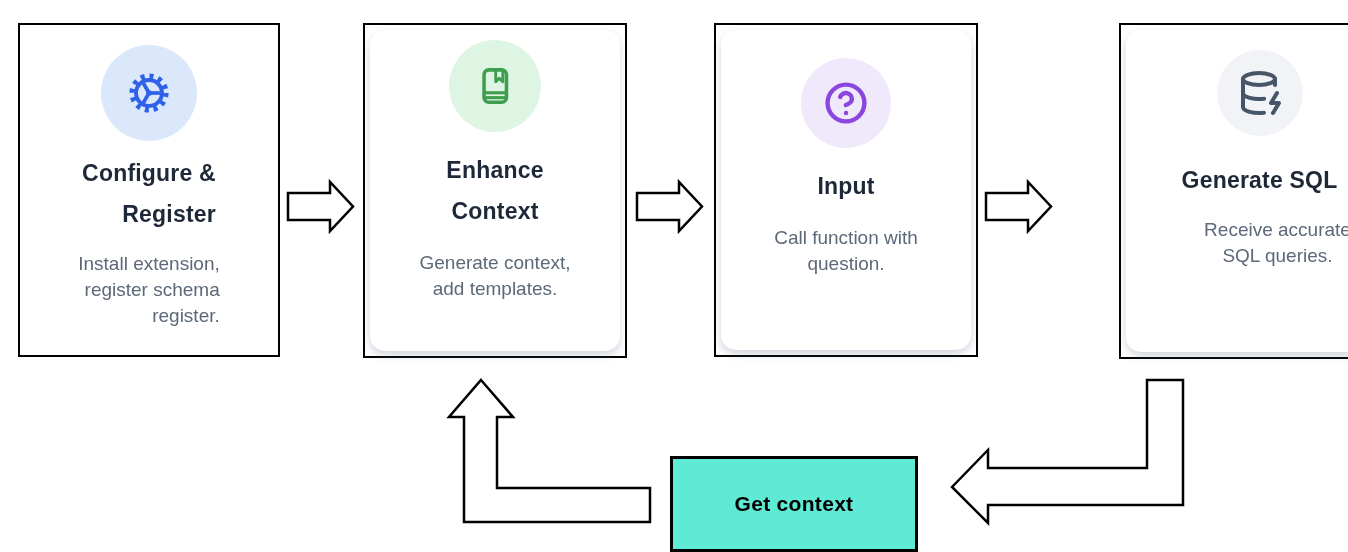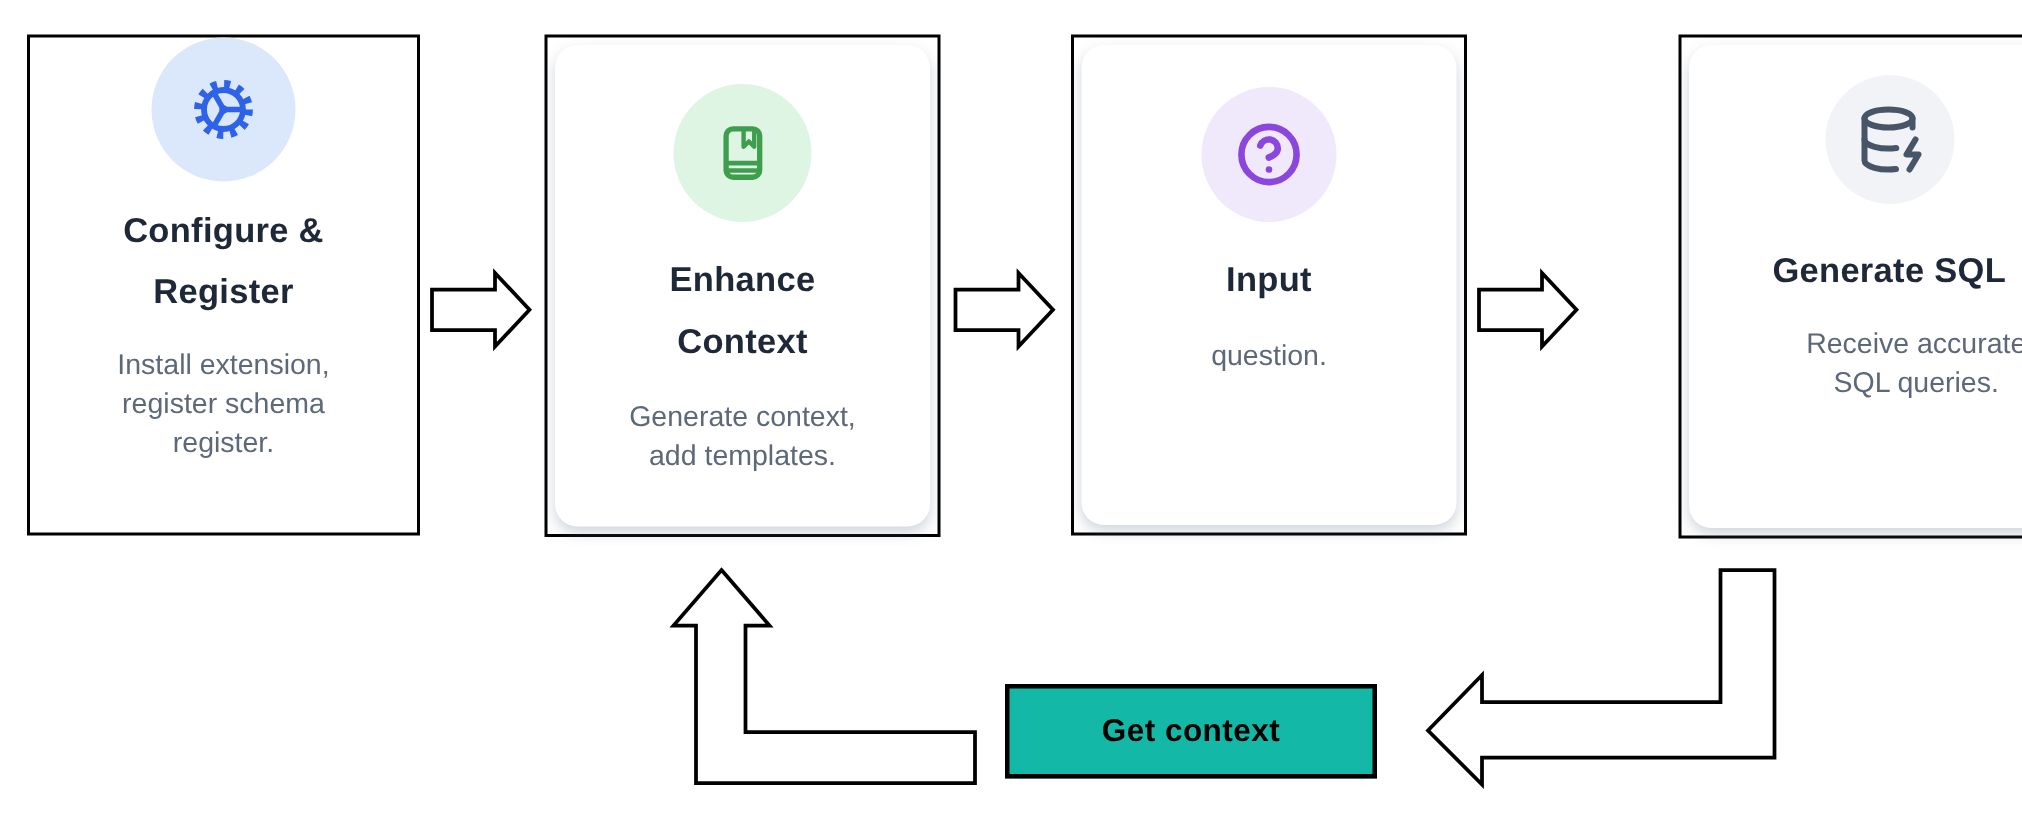--- a/index.html
+++ b/index.html
@@ -50,27 +50,27 @@
     color:#1e2838;
     letter-spacing:.2px;
   }
   .step-desc{
     font-size:19px;
     line-height:26px;
     color:#5d6879;
   }
   
   #card-0{left:18px;top:23px;width:262px;height:334px;}
-  #card-0 .card-content{}
+  #card-0 .card-content{padding-top:20px;text-align:right;}
   #card-0 .icon-circle{width:96px;height:96px;}
   #card-0 .step-title{margin-top:12px;}
   #card-0 .step-desc{margin-top:16px;}
 
   #card-1{left:363px;top:23px;width:264px;height:335px;}
-  #card-1 .card-content{padding-top:31px;}
+  #card-1 .card-content{padding-top:15px;}
   #card-1 .icon-circle{width:92px;height:92px;}
   #card-1 .step-title{margin-top:18px;}
   #card-1 .step-desc{margin-top:18px;}
 
   #card-2{left:714px;top:23px;width:264px;height:334px;}
   #card-2 .card-content{padding-top:33px;}
   #card-2 .icon-circle{width:90px;height:90px;}
   #card-2 .step-title{margin-top:18px;}
   #card-2 .step-desc{margin-top:18px;}
 
@@ -95,23 +95,23 @@
   .arrow-layer polygon{
     fill:#ffffff;
     stroke:#000000;
     stroke-width:2.5;
     stroke-linejoin:miter;
   }
   
   .loop-box{
     position:absolute;
     left:670px;top:456px;
-    width:248px;height:63px;
+    width:248px;height:96px;
     border:3px solid #000000;
-    background:#14b8a6;
+    background:#5eead4;
     box-sizing:border-box;
     display:flex;
     align-items:center;
     justify-content:center;
   }
   .loop-box span{
     font-weight:bold;
     font-size:21px;
     color:#000000;
     letter-spacing:.3px;
@@ -189,20 +189,21 @@
         <svg width="48" height="48" viewBox="0 0 24 24" fill="none" stroke="#8a46dd" stroke-width="2.2" stroke-linecap="round" stroke-linejoin="round">
           <circle cx="12" cy="12" r="9.2"></circle>
           <path d="M9.1 9a3 3 0 0 1 5.83 1c0 2-3 3-3 3"></path>
           <path d="M12 17h.01"></path>
         </svg>
       </div>
       <div class="step-title">
         <div>Input</div>
       </div>
       <div class="step-desc">
+        <div>Call function with</div>
         <div>question.</div>
       </div>
     </div>
   </div>
 
   <div class="card" id="card-3">
     <div class="card-inner raised"></div>
     <div class="card-content">
       <div class="icon-circle">
         <svg width="48" height="48" viewBox="0 0 24 24" fill="none" stroke="#475569" stroke-width="2" stroke-linecap="round" stroke-linejoin="round">

